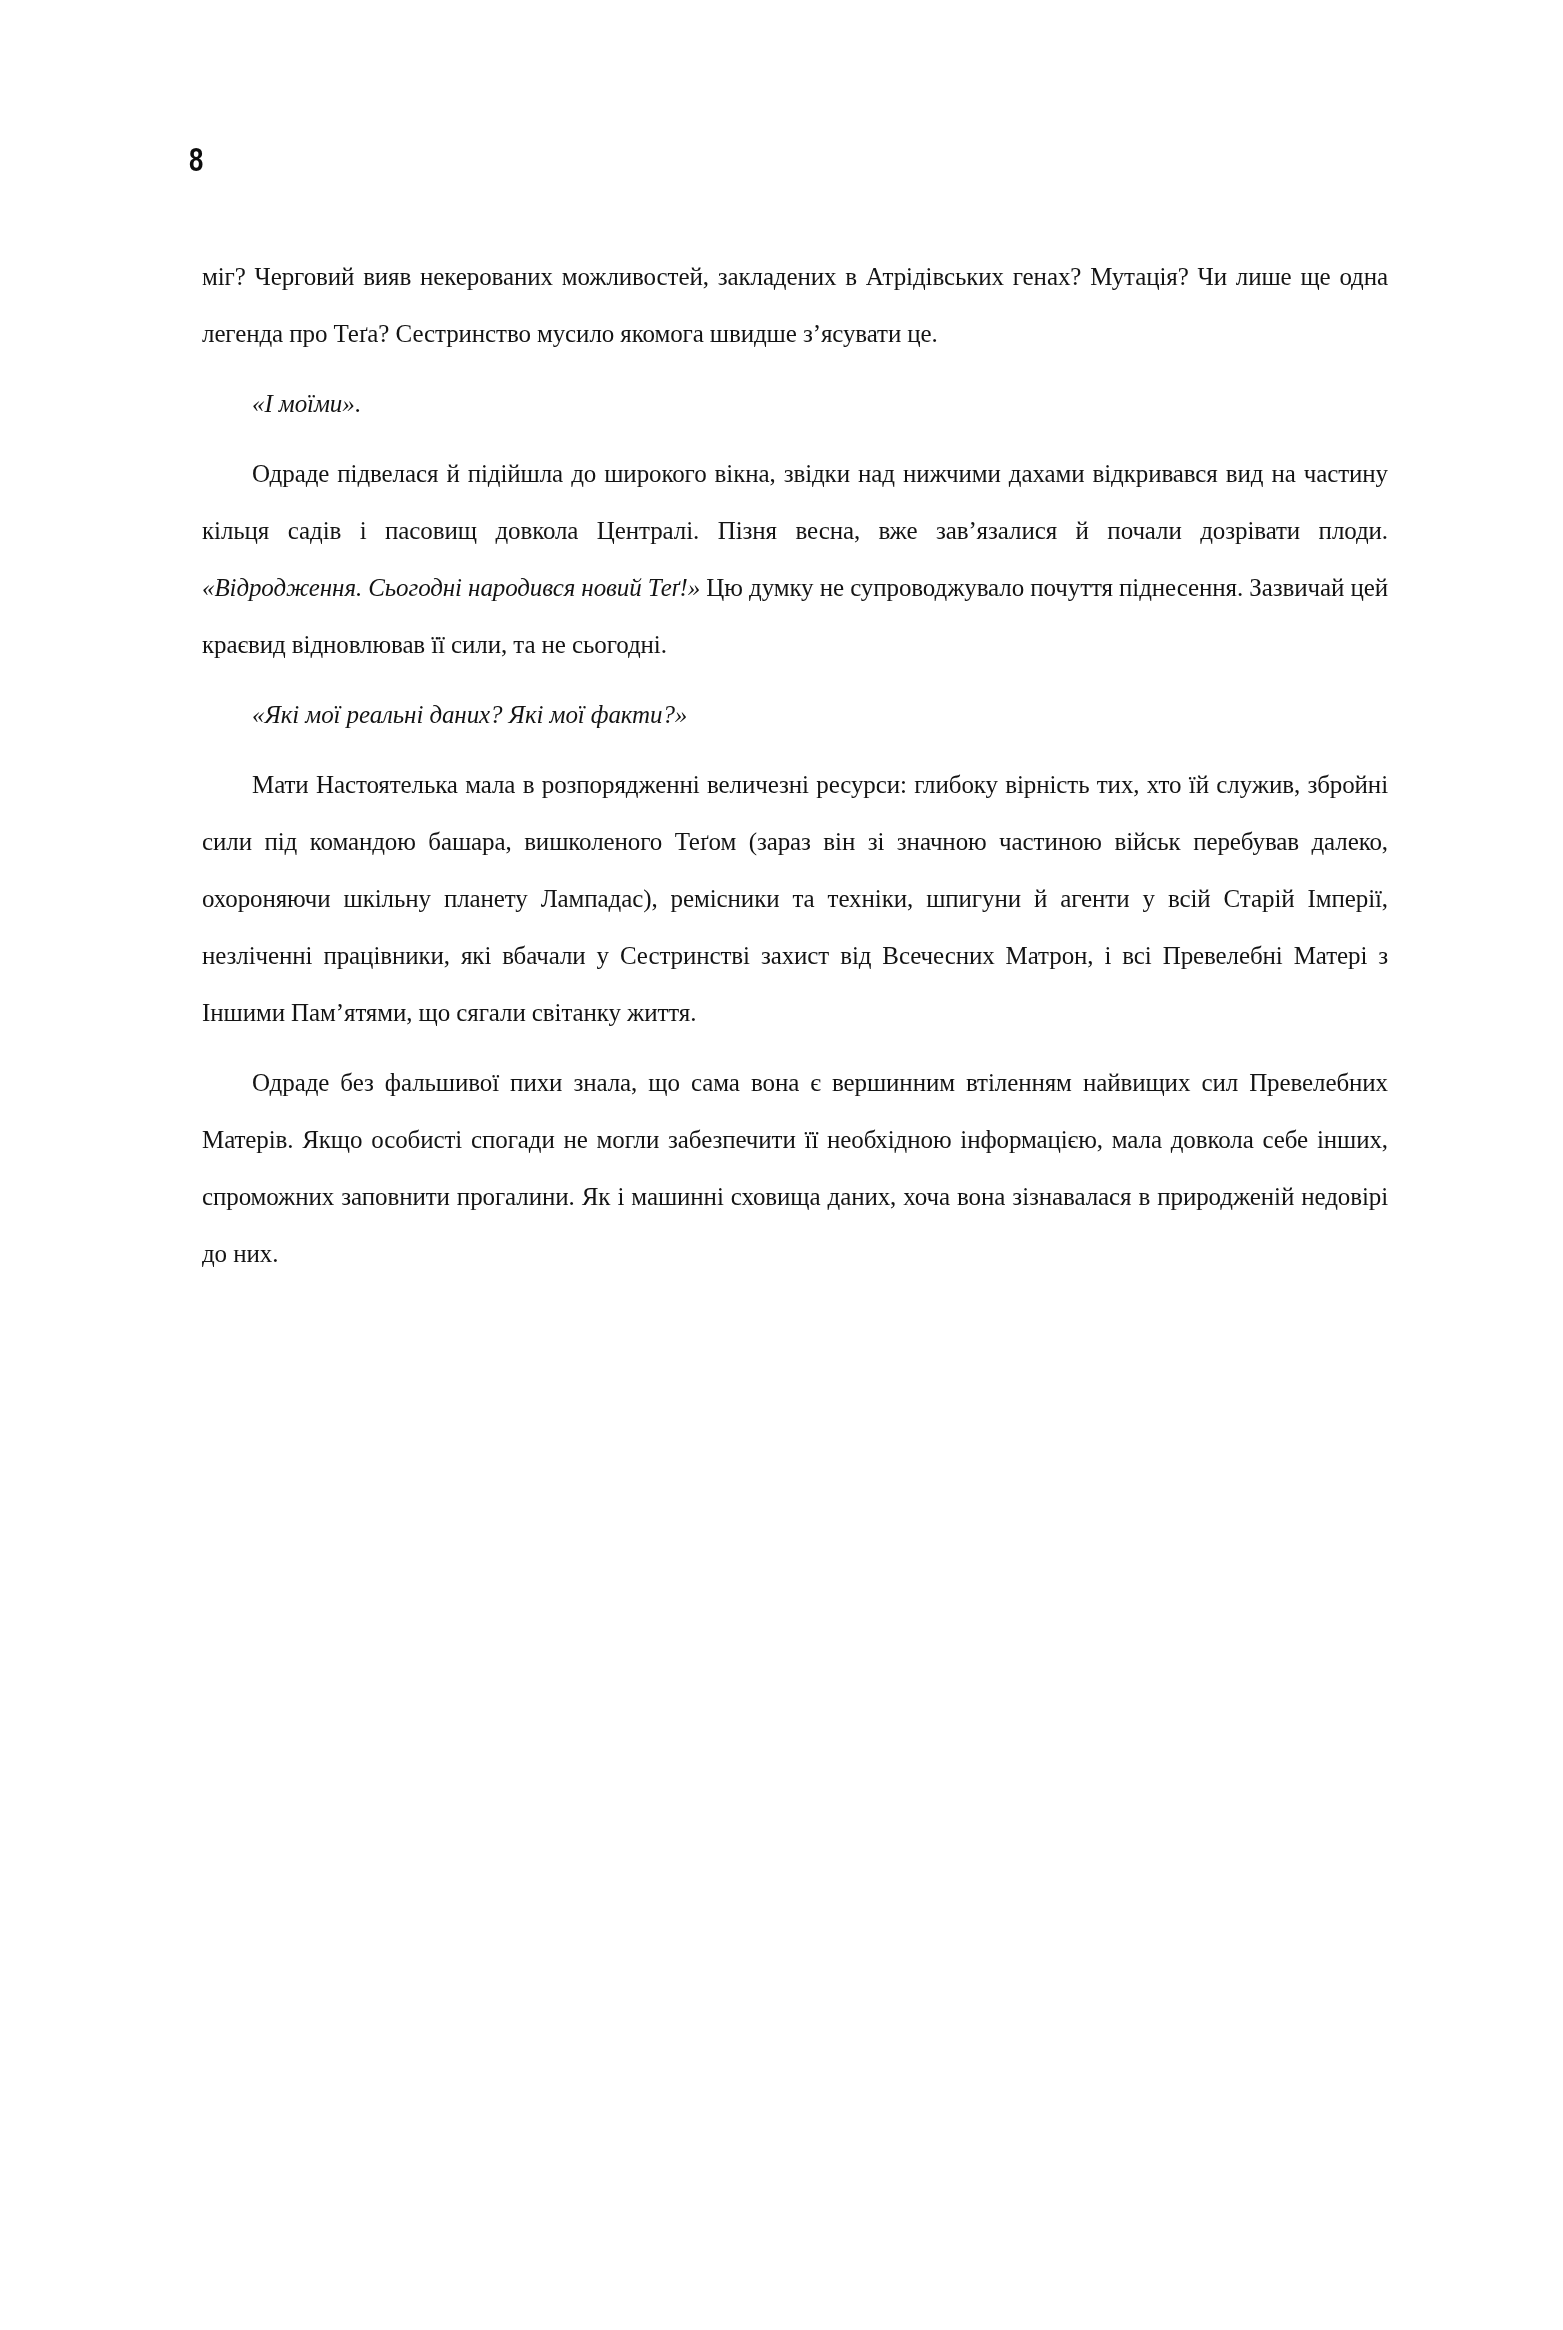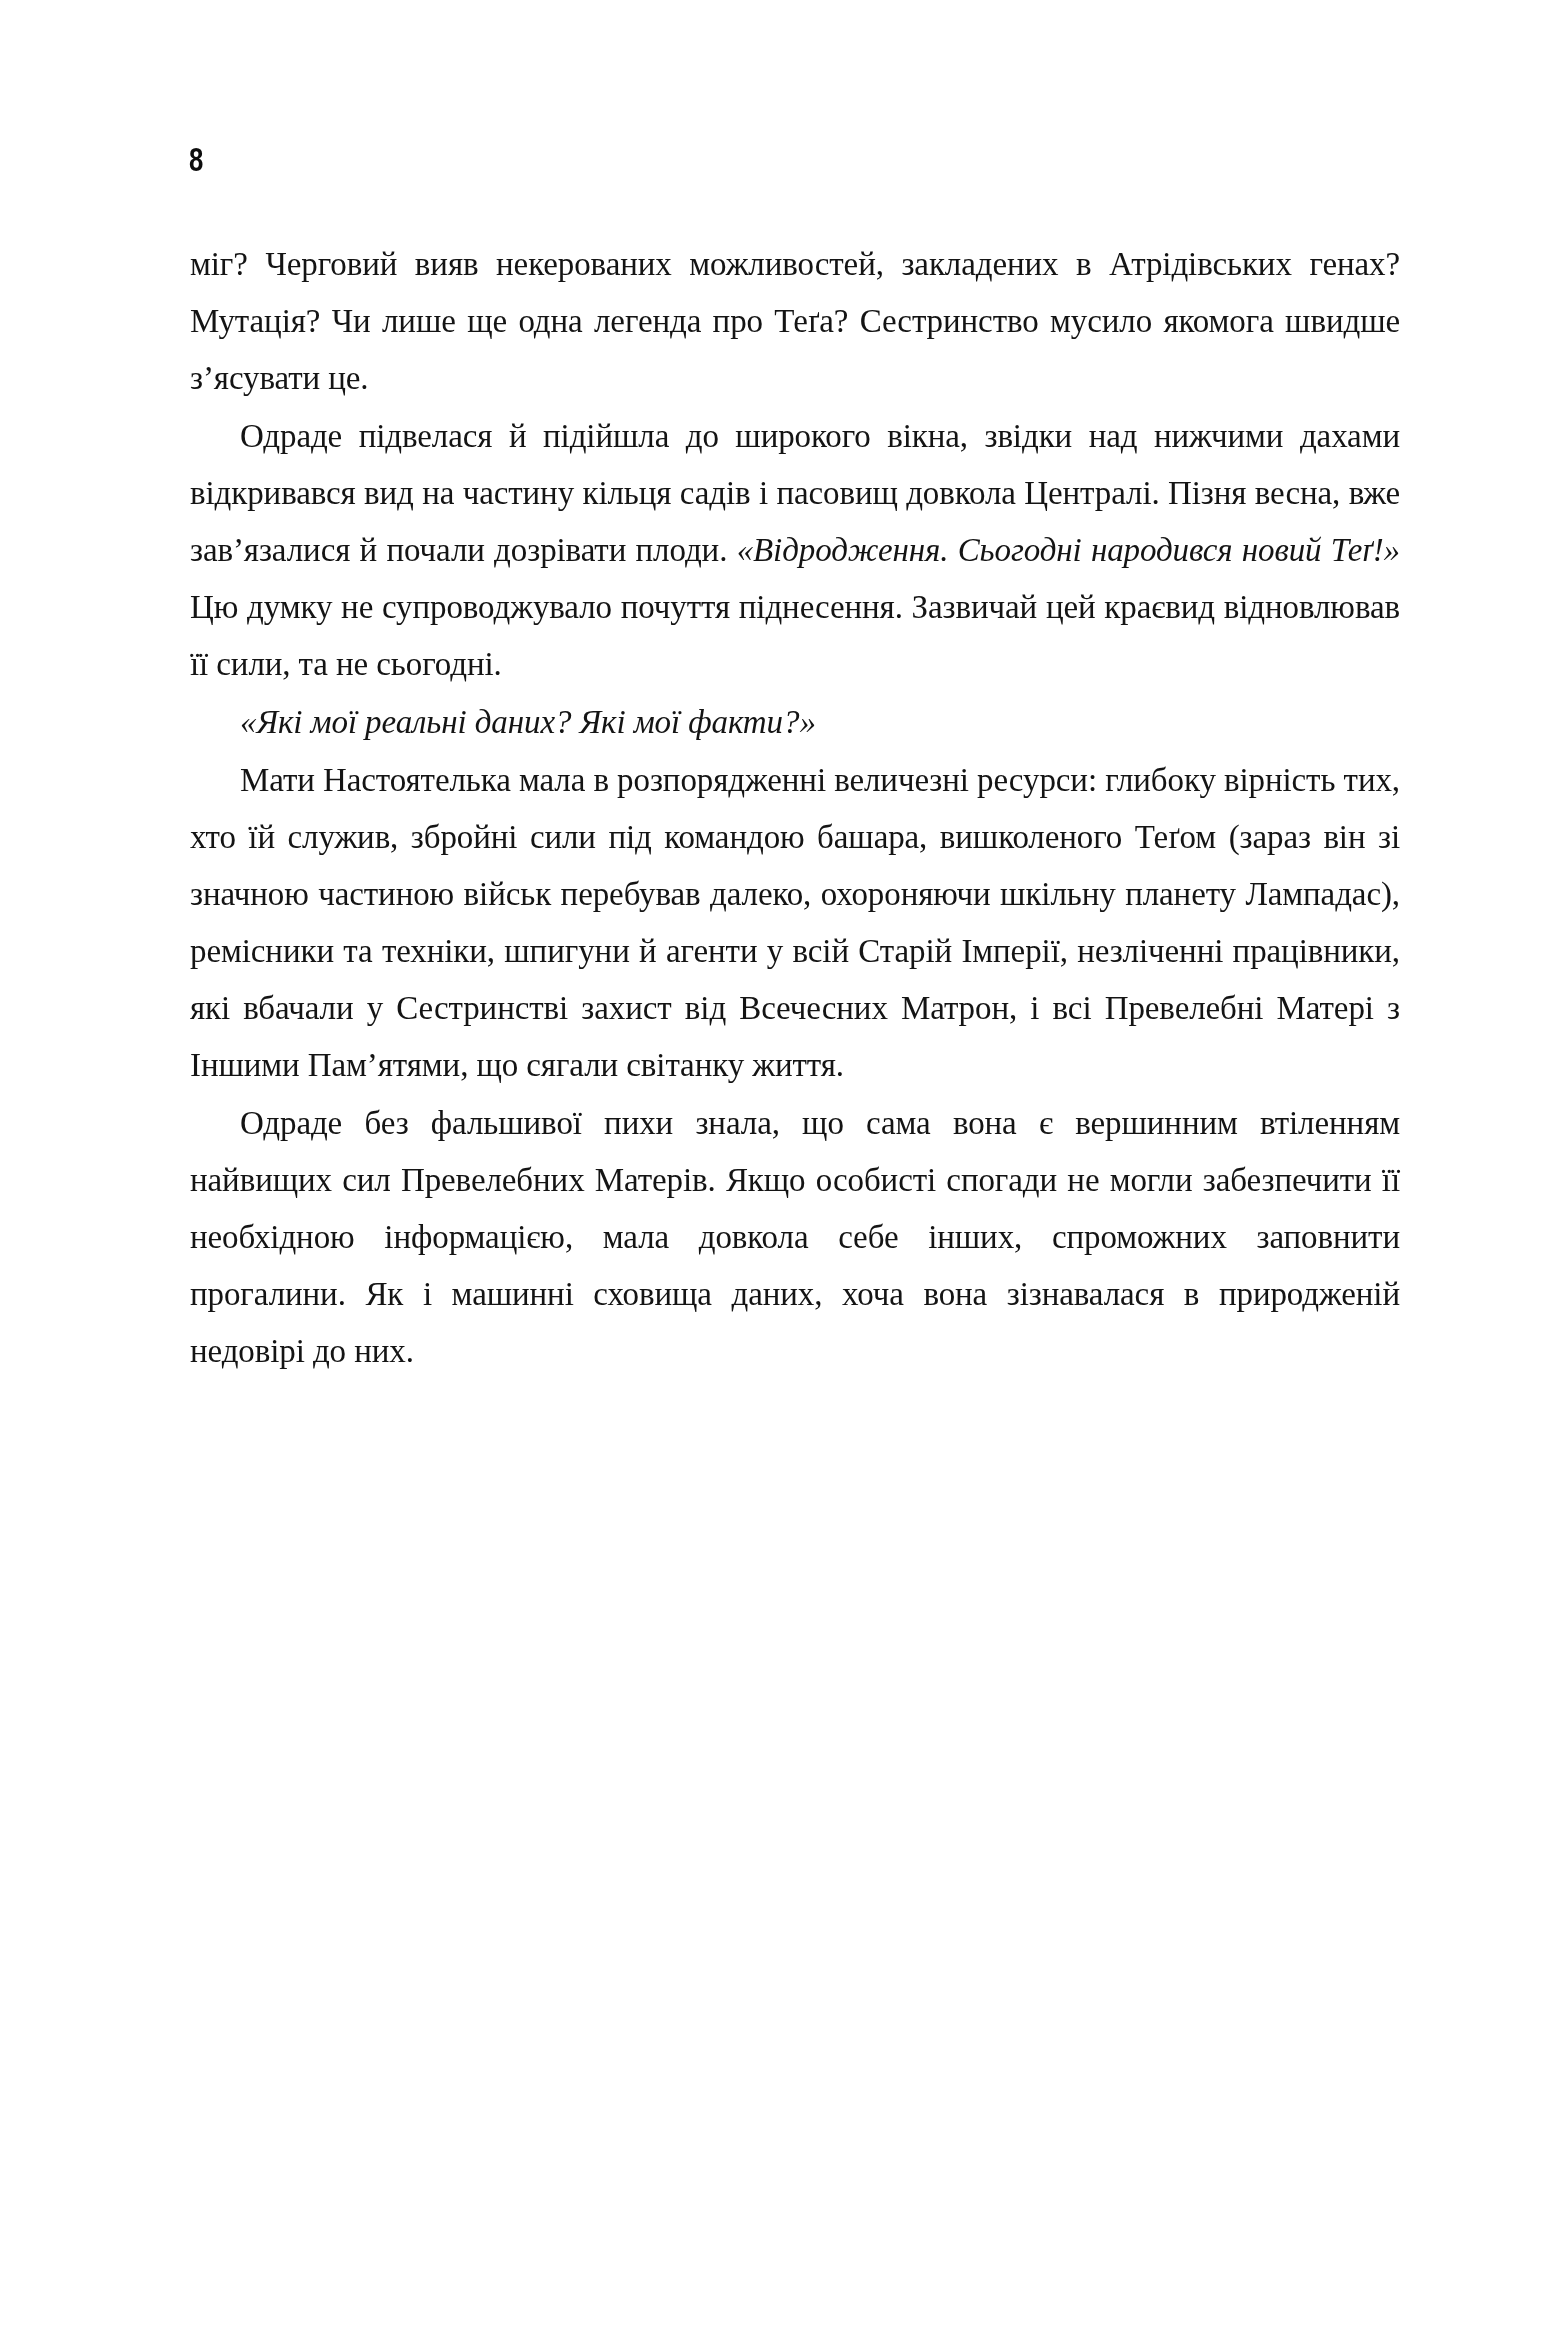--- a/index.html
+++ b/index.html
@@ -29,24 +29,24 @@
     color: #0d0d0d;
     line-height: 1;
   }
   .textblock {
     position: absolute;
     left: 189px;
     top: 235px;
     width: 1212px;
   }
   p.para {
-    margin: 1px;
+    margin: 13px;
     text-align: justify;
     text-justify: inter-word;
-    font-size: 33px;
+    font-size: 25px;
     line-height: 57px;
     letter-spacing: -0.1px;
     word-spacing: 0px;
     text-indent: 50px;
     hyphens: manual;
     -webkit-hyphens: manual;
   }
   p.para.noindent {
     text-indent: 0;
   }
@@ -62,20 +62,21 @@
 <div class="page">
 
   <div class="folio">8</div>
 
   <div class="textblock">
 
     <p class="para noindent">міг? Черговий вияв некерованих можливостей, закладених в Атрідівських генах? Мутація? Чи лише ще одна легенда про Теґа? Сестринство мусило якомога швидше з’ясувати це.</p>
 
 
 
+    <p class="para"><em class="it">«І моїми»</em><span>.</span></p>
 
     <p class="para"><span>Одраде підвелася й підійшла до широкого вікна, звідки над нижчими дахами відкривався вид на частину кільця садів і пасовищ довкола Централі. Пізня весна, вже зав’язалися й почали дозрівати плоди. </span><em class="it">«Відродження. Сьогодні народився новий Теґ!»</em><span> Цю думку не супроводжувало почуття піднесення. Зазвичай цей краєвид відновлював її сили, та не сьогодні.</span></p>
 
     <p class="para"><em class="it">«Які мої реальні даних? Які мої факти?»</em></p>
 
     <p class="para">Мати Настоятелька мала в розпорядженні величезні ресурси: глибоку вірність тих, хто їй служив, збройні сили під командою башара, вишколеного Теґом (зараз він зі значною частиною військ перебував далеко, охороняючи шкільну планету Лампадас), ремісники та техніки, шпигуни й агенти у всій Старій Імперії, незліченні працівники, які вбачали у Сестринстві захист від Всечесних Матрон, і всі Превелебні Матері з Іншими Пам’ятями, що сягали світанку життя.</p>
 
     <p class="para">Одраде без фальшивої пихи знала, що сама вона є вершинним втіленням найвищих сил Превелебних Матерів. Якщо особисті спогади не могли забезпечити її необхідною інформацією, мала довкола себе інших, спроможних заповнити прогалини. Як і машинні сховища даних, хоча вона зізнавалася в природженій недовірі до них.</p>
 
 

